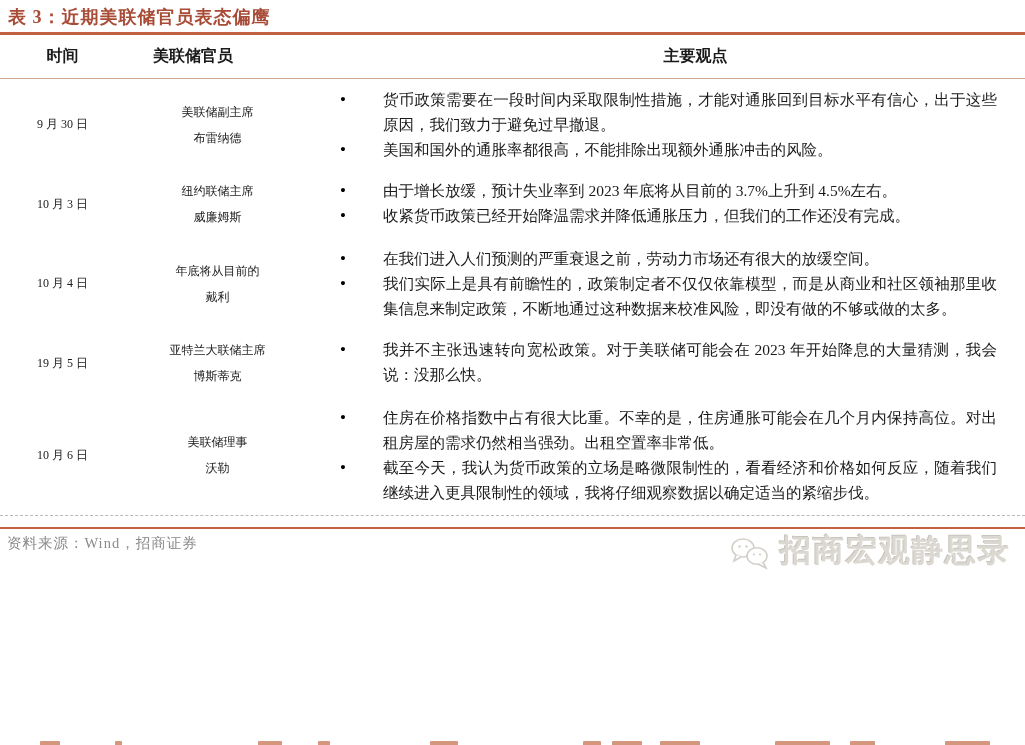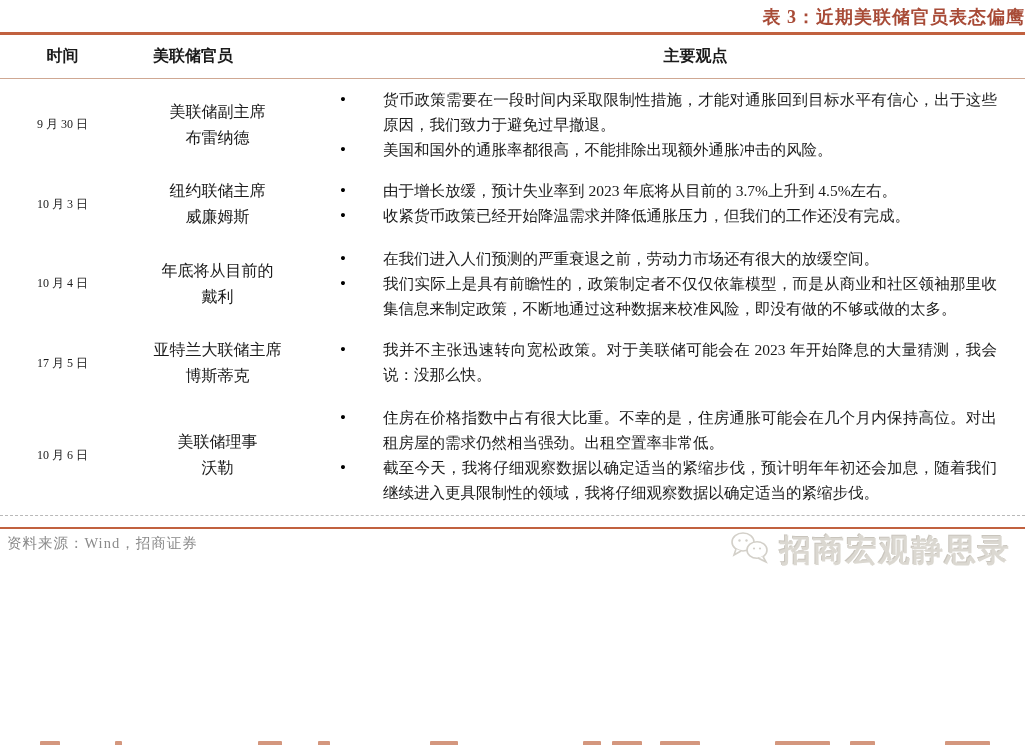--- a/index.html
+++ b/index.html
@@ -9,34 +9,33 @@
     width: 1025px; height: 745px; overflow: hidden; position: relative;
     color: #1a1a1a;
   }
   .page { position: relative; width: 1025px; height: 745px; background: #fff; }
 
   
   .table-title {
     padding: 5px 0 3px 8px;
     font-size: 18px; font-weight: bold; color: #a84b37;
     letter-spacing: 1px;
-    text-align: right;
   }
   .title-rule { height: 3px; background: #c1613f; width: 100%; }
 
   
   .thead { display: flex; align-items: center; height: 43px; font-weight: bold; font-size: 16px; gap: 28px; }
   .header-rule { height: 1px; background: #cfa globalThis; background: #cfa893; width: 100%; }
   .col-time   { width: 125px; text-align: center; }
   .col-official { width: 185px; }
   .col-views  { flex: 1; text-align: center; }
 
   .row { display: flex; align-items: center; padding: 8px 0; }
   .cell.time { width: 125px; text-align: center; font-size: 12px; flex-shrink: 0; }
-  .cell.official { width: 185px; text-align: center; font-size: 16px; line-height: 26px; flex-shrink: 0; }
+  .cell.official { width: 185px; text-align: center; font-size: 12px; line-height: 26px; flex-shrink: 0; }
   .cell.views { flex: 1; align-self: stretch; padding-right: 28px; }
 
   .cell.views ul { list-style: none; }
   .cell.views li {
     position: relative; padding-left: 73px;
     font-size: 15.5px; line-height: 25px;
     text-align: justify;
   }
   .cell.views li::before {
     content: "\2022";
@@ -47,21 +46,21 @@
   .table-bottom-rule { border-top: 1px dashed #b9b9b9; width: 100%; margin-top: 2px; }
 
   
   .footer-rule { height: 2px; background: #c1613f; width: 100%; margin-top: 11px; }
   .footer { position: relative; height: 40px; }
   .source {
     padding: 5px 0 0 7px; font-size: 14.5px; color: #8a8a8a; letter-spacing: 1px;
   }
   .watermark {
     position: absolute; top: 1px; right: 14px;
-    display: flex; align-items: flex-start; gap: 7px;
+    display: flex; align-items: flex-end; gap: 7px;
     color: #d5d2cb; user-select: none;
   }
   .watermark .wm-text {
     font-size: 31px; font-weight: bold; letter-spacing: 2px;
     color: #dbd8d1; text-shadow: 1px 1px 0 #ffffff, -1px -1px 0 #c9c5bd;
   }
   .wechat-icon svg { display: block; }
 
   
   .cutoff-strip { position: absolute; bottom: 0; left: 0; width: 100%; height: 6px; }
@@ -122,42 +121,42 @@
       </div>
       <div class="cell views">
         <ul>
           <li>在我们进入人们预测的严重衰退之前，劳动力市场还有很大的放缓空间。</li>
           <li>我们实际上是具有前瞻性的，政策制定者不仅仅依靠模型，而是从商业和社区领袖那里收集信息来制定政策，不断地通过这种数据来校准风险，即没有做的不够或做的太多。</li>
         </ul>
       </div>
     </div>
 
     <div class="row">
-      <div class="cell time">17 月 5 日</div>
+      <div class="cell time">19 月 5 日</div>
       <div class="cell official">
         <div>亚特兰大联储主席</div>
         <div>博斯蒂克</div>
       </div>
       <div class="cell views">
         <ul>
           <li>我并不主张迅速转向宽松政策。对于美联储可能会在 2023 年开始降息的大量猜测，我会说：没那么快。</li>
         </ul>
       </div>
     </div>
 
     <div class="row">
       <div class="cell time">10 月 6 日</div>
       <div class="cell official">
         <div>美联储理事</div>
         <div>沃勒</div>
       </div>
       <div class="cell views">
         <ul>
           <li>住房在价格指数中占有很大比重。不幸的是，住房通胀可能会在几个月内保持高位。对出租房屋的需求仍然相当强劲。出租空置率非常低。</li>
-          <li>截至今天，我将仔细观察数据以确定适当的紧缩步伐，预计明年年初还会加息，随着我们继续进入更具限制性的领域，我将仔细观察数据以确定适当的紧缩步伐。</li>
+          <li>截至今天，我认为货币政策的立场是略微限制性的，看看经济和价格如何反应，随着我们继续进入更具限制性的领域，我将仔细观察数据以确定适当的紧缩步伐。</li>
         </ul>
       </div>
     </div>
 
     <div class="table-bottom-rule"></div>
   </div>
 
   <div class="footer-rule"></div>
 
   <div class="footer">

